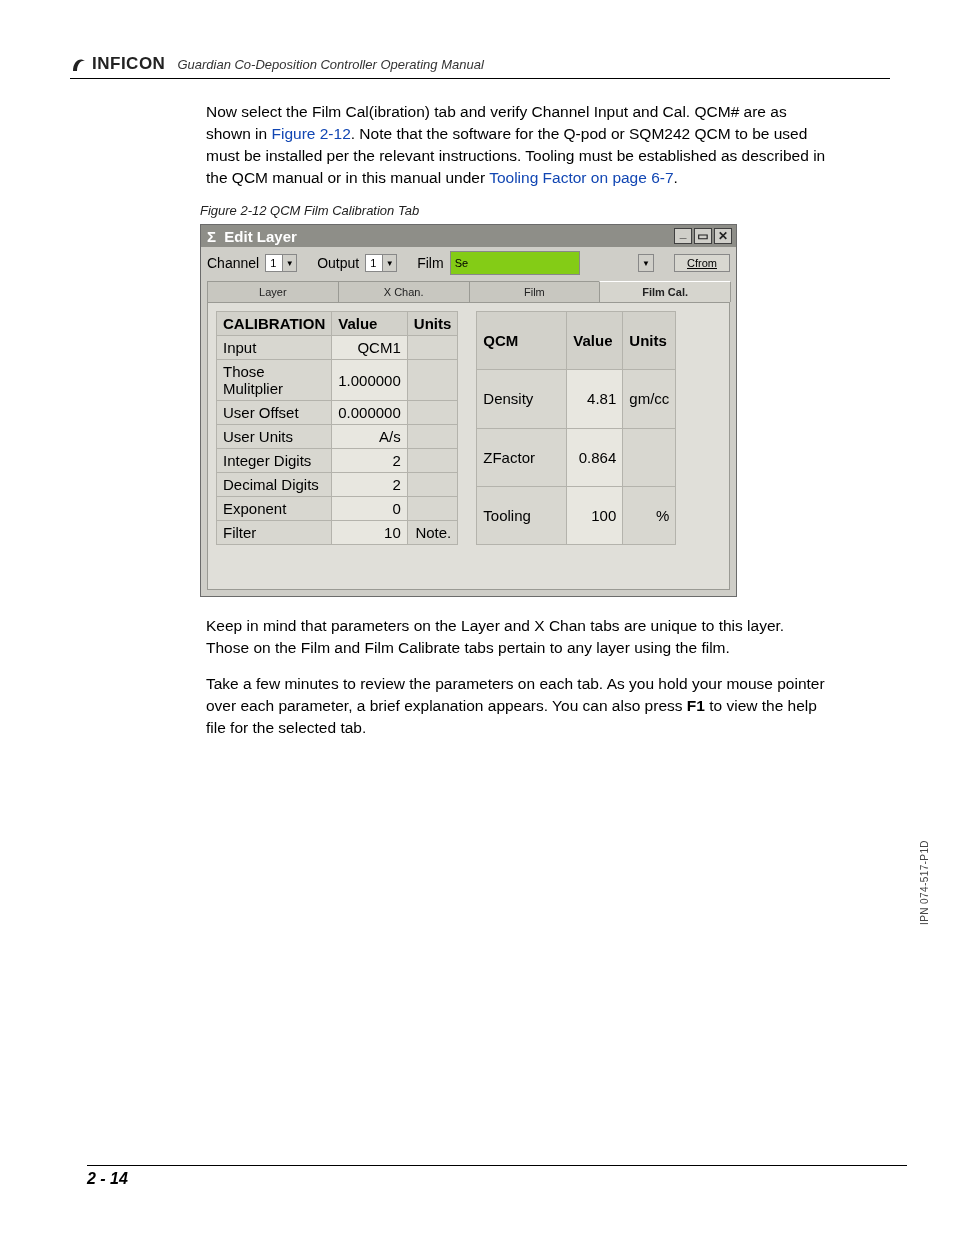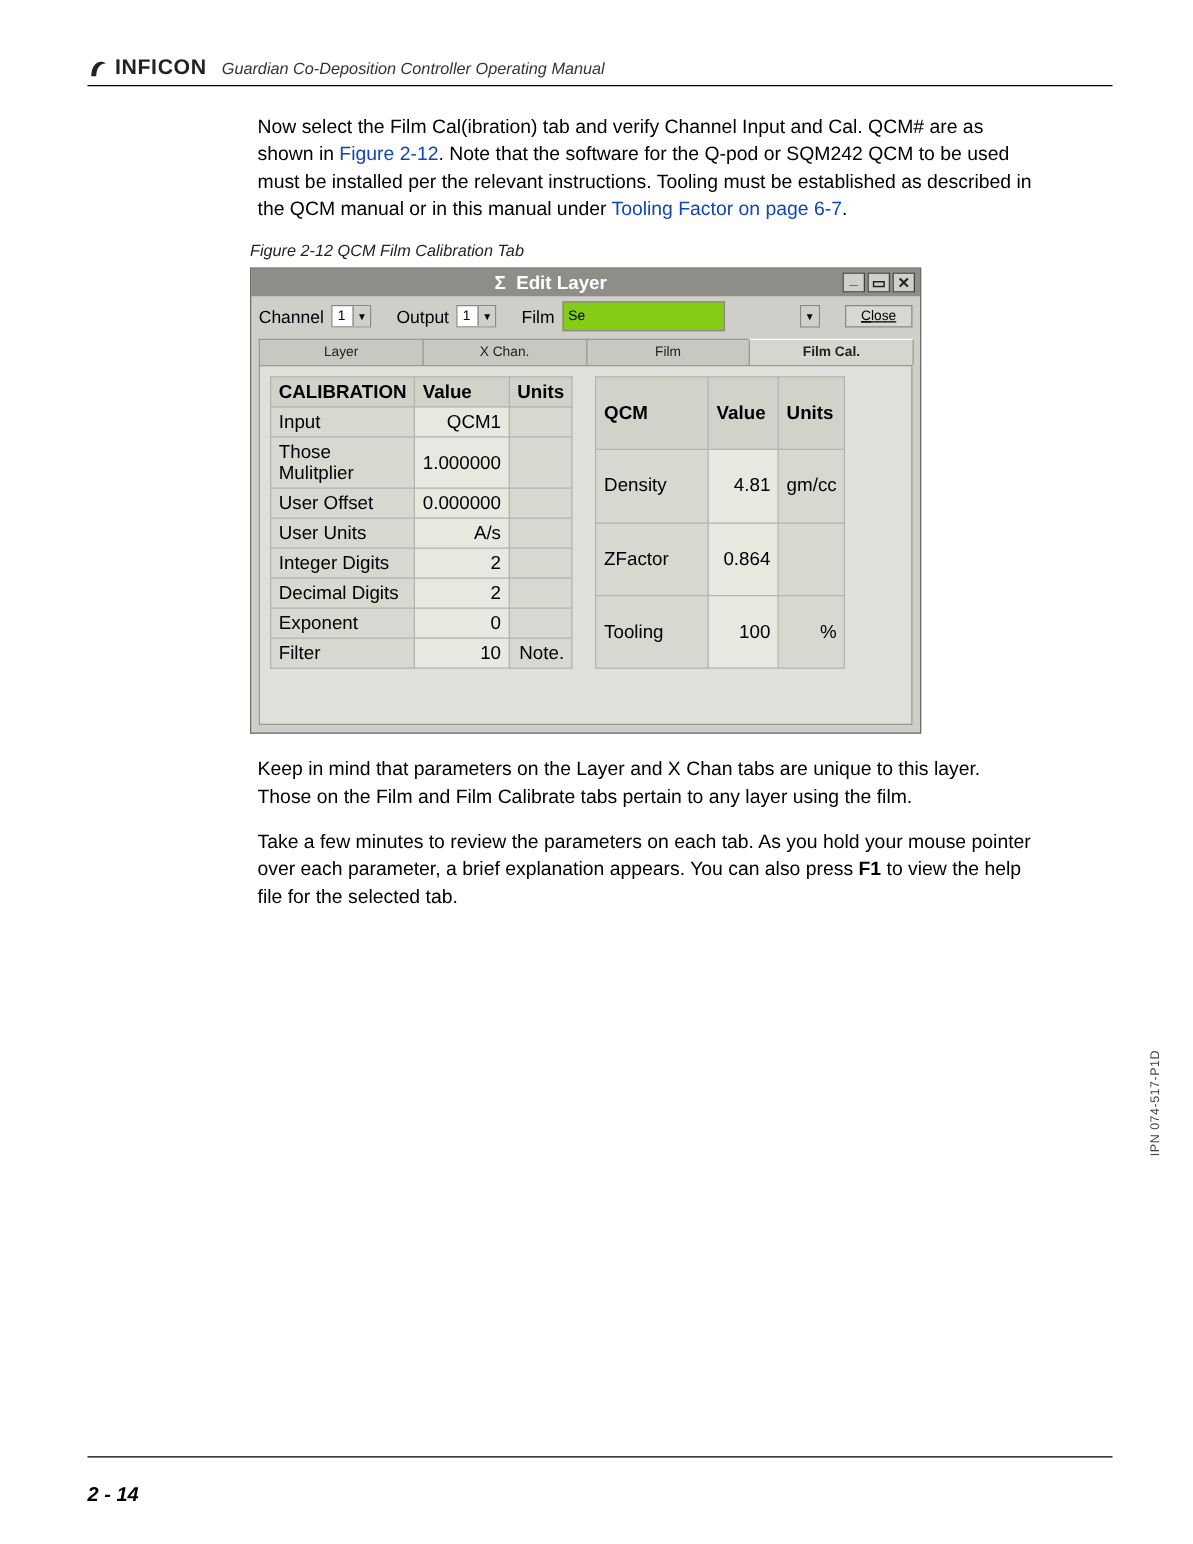--- a/index.html
+++ b/index.html
@@ -7,21 +7,21 @@
     margin: 0;
     font-family: Arial, Helvetica, sans-serif;
     background: #fff;
     width: 954px;
     height: 1235px;
     position: relative;
   }
   .page {
     position: absolute;
     left: 70px;
-    top: 44px;
+    top: 54px;
     width: 820px;
   }
   .header {
     display: flex;
     align-items: flex-end;
     border-bottom: 1.5px solid #000;
     padding-bottom: 4px;
     margin-bottom: 22px;
   }
   .logo {
@@ -66,21 +66,20 @@
     font-family: Tahoma, Arial, sans-serif;
     font-size: 11px;
     color: #000;
   }
   .titlebar {
     background: #8e8e88;
     display: flex;
     align-items: center;
     height: 22px;
     padding: 0 4px;
-    text-align: center;
   }
   .titlebar-text {
     color: #fff;
     font-family: Verdana, Tahoma, sans-serif;
     font-size: 15px;
     font-weight: bold;
     flex: 1;
     padding-left: 2px;
   }
   .winbtns { display: flex; gap: 2px; }
@@ -170,28 +169,28 @@
   table.grid .num { text-align: right; background: #e8e7e0; }
   table.grid .unit { text-align: right; background: #d8d7d0; }
   .cal-left td:first-child { width: 90px; }
   .cal-left td:nth-child(2) { width: 60px; }
   .cal-left td:nth-child(3) { width: 40px; }
   .cal-right td:first-child { width: 90px; }
   .cal-right td:nth-child(2) { width: 56px; }
   .cal-right td:nth-child(3) { width: 46px; }
   .page-num {
     position: absolute;
-    left: 70px;
+    left: 87px;
     top: 1165px;
     font-style: italic;
     font-weight: bold;
     font-size: 16px;
     border-top: 1.5px solid #000;
     width: 820px;
-    padding-top: 22px;
+    padding-top: 4px;
   }
   .side-ipn {
     position: absolute;
     right: 35px;
     top: 840px;
     transform: rotate(-90deg);
     transform-origin: right top;
     font-size: 10px;
     color: #444;
     letter-spacing: 0.4px;
@@ -249,21 +248,21 @@
       <span style="width:8px"></span>
       <span class="lbl">Film</span>
       <span class="film-input">
         <span>Se</span>
       </span>
       <span class="spacer"></span>
       <span class="combo" style="width:16px">
         <span class="arrow" style="border:none;width:14px">▼</span>
       </span>
       <span style="width:8px"></span>
-      <span class="close-btn"><span style="text-decoration:underline">C</span><span>lose</span></span>
+      <span class="close-btn"><span style="text-decoration:underline">C</span><span>from</span></span>
     </div>
 
     <div class="tabs">
       <div class="tab">Layer</div>
       <div class="tab">X Chan.</div>
       <div class="tab">Film</div>
       <div class="tab active">Film Cal.</div>
     </div>
 
     <div class="tabbody">

